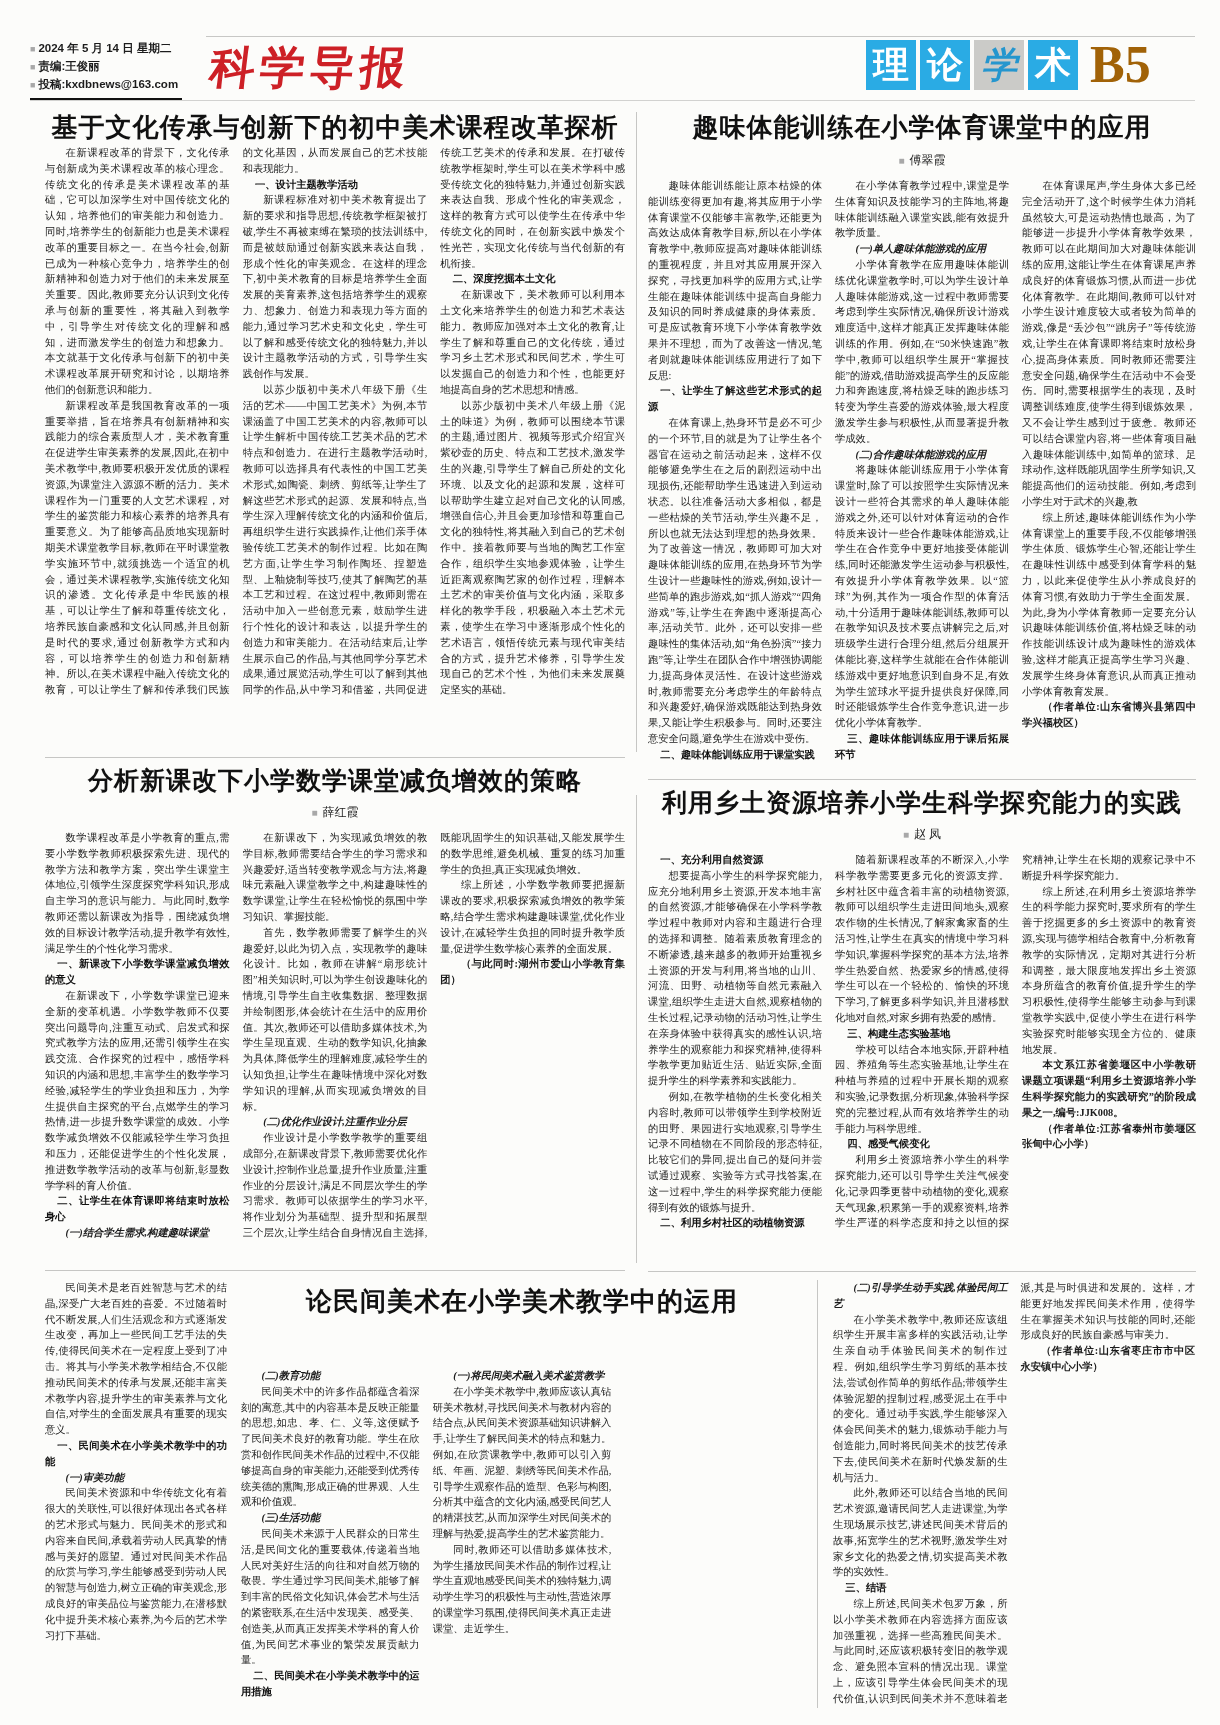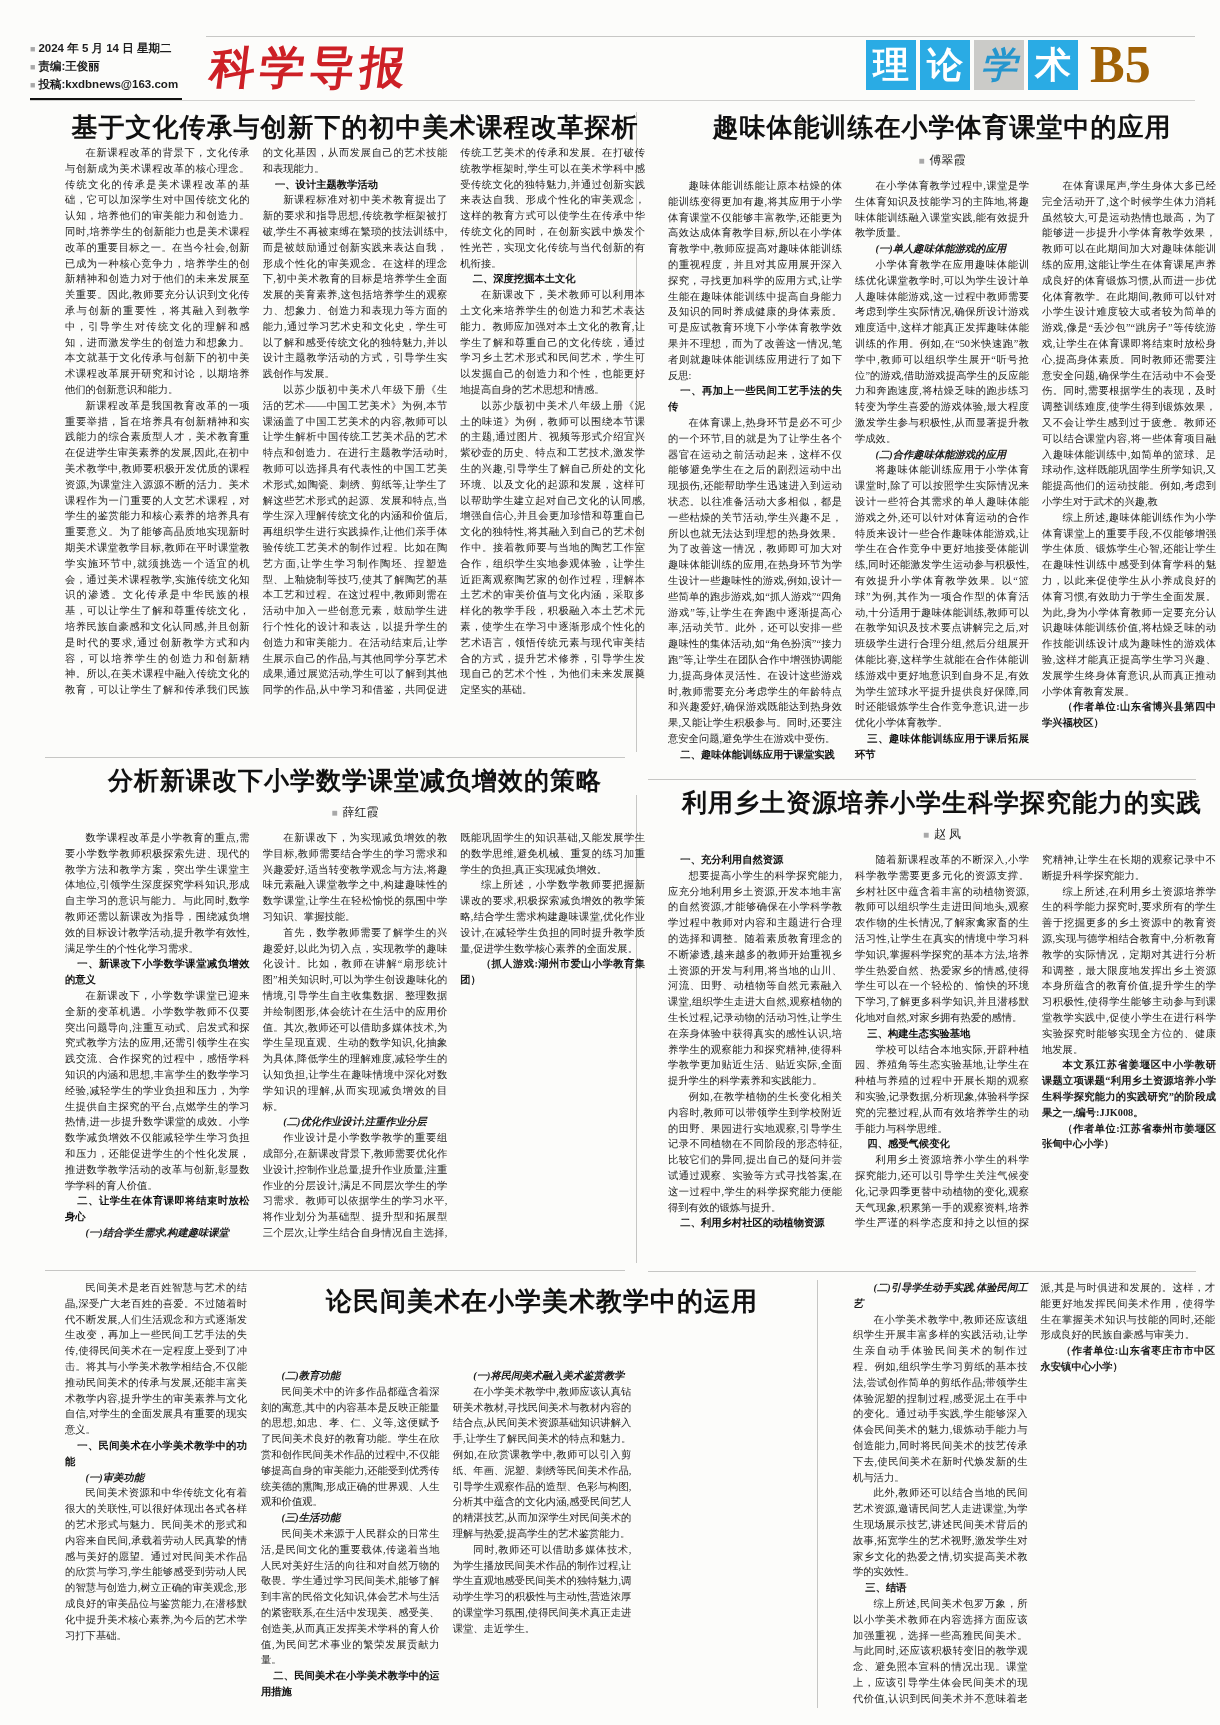--- a/index.html
+++ b/index.html
@@ -27,21 +27,21 @@
   .hline{position:absolute;height:1px;background:#c6c6c4;}
   #vline1{left:636px;top:112px;height:640px;}
   #vline2{left:636px;top:795px;height:468px;}
   #vline3{left:817px;top:1280px;height:428px;}
   #hl-left{left:45px;top:757px;width:580px;}
   #hl-right{left:648px;top:779px;width:548px;}
   #hl-left2{left:45px;top:1270px;width:580px;}
   #hl-right2{left:648px;top:1271px;width:548px;}
 
   
-  .article{position:absolute;margin-left:20px;}
+  .article{position:absolute;}
   #art1{left:45px;top:110px;width:580px;}
   #art2{left:648px;top:110px;width:548px;}
   #art3{left:45px;top:764px;width:580px;}
   #art4{left:648px;top:786px;width:548px;}
   #art5{left:45px;top:1278px;width:1150px;height:432px;}
 
   .art-title{margin:0;font-family:"Liberation Sans","DejaVu Sans",sans-serif;font-weight:bold;
              font-size:26px;letter-spacing:1px;text-align:center;color:#111;}
   .art-title.small{font-size:25px;}
   .byline{text-align:center;font-size:12px;margin:7px 0 9px;color:#222;}
@@ -104,26 +104,26 @@
         <p class="blk blk-p">在新课改下，美术教师可以利用本土文化来培养学生的创造力和艺术表达能力。教师应加强对本土文化的教育,让学生了解和尊重自己的文化传统，通过学习乡土艺术形式和民间艺术，学生可以发掘自己的创造力和个性，也能更好地提高自身的艺术思想和情感。</p>
         <p class="blk blk-p">以苏少版初中美术八年级上册《泥土的味道》为例，教师可以围绕本节课的主题,通过图片、视频等形式介绍宜兴紫砂壶的历史、特点和工艺技术,激发学生的兴趣,引导学生了解自己所处的文化环境、以及文化的起源和发展，这样可以帮助学生建立起对自己文化的认同感,增强自信心,并且会更加珍惜和尊重自己文化的独特性,将其融入到自己的艺术创作中。接着教师要与当地的陶艺工作室合作，组织学生实地参观体验，让学生近距离观察陶艺家的创作过程，理解本土艺术的审美价值与文化内涵，采取多样化的教学手段，积极融入本土艺术元素，使学生在学习中逐渐形成个性化的艺术语言，领悟传统元素与现代审美结合的方式，提升艺术修养，引导学生发现自己的艺术个性，为他们未来发展奠定坚实的基础。</p>
       </div>
   </section>
 
   <section class="article" id="art2">
     <h2 class="art-title">趣味体能训练在小学体育课堂中的应用</h2>
     <div class="byline"><span class="bsq">■</span><span>傅翠霞</span></div>
     <div class="bodycols body3">
         <p class="blk blk-p">趣味体能训练能让原本枯燥的体能训练变得更加有趣,将其应用于小学体育课堂不仅能够丰富教学,还能更为高效达成体育教学目标,所以在小学体育教学中,教师应提高对趣味体能训练的重视程度，并且对其应用展开深入探究，寻找更加科学的应用方式,让学生能在趣味体能训练中提高自身能力及知识的同时养成健康的身体素质。可是应试教育环境下小学体育教学效果并不理想，而为了改善这一情况,笔者则就趣味体能训练应用进行了如下反思:</p>
-        <p class="blk blk-h">一、再加上一些民间工艺手法的失传</p>
+        <p class="blk blk-h">一、让学生了解这些艺术形式的起源</p>
         <p class="blk blk-p">在体育课上,热身环节是必不可少的一个环节,目的就是为了让学生各个器官在运动之前活动起来，这样不仅能够避免学生在之后的剧烈运动中出现损伤,还能帮助学生迅速进入到运动状态。以往准备活动大多相似，都是一些枯燥的关节活动,学生兴趣不足，所以也就无法达到理想的热身效果。为了改善这一情况，教师即可加大对趣味体能训练的应用,在热身环节为学生设计一些趣味性的游戏,例如,设计一些简单的跑步游戏,如“抓人游戏”“四角游戏”等,让学生在奔跑中逐渐提高心率,活动关节。此外，还可以安排一些趣味性的集体活动,如“角色扮演”“接力跑”等,让学生在团队合作中增强协调能力,提高身体灵活性。在设计这些游戏时,教师需要充分考虑学生的年龄特点和兴趣爱好,确保游戏既能达到热身效果,又能让学生积极参与。同时,还要注意安全问题,避免学生在游戏中受伤。</p>
         <p class="blk blk-h">二、趣味体能训练应用于课堂实践</p>
         <p class="blk blk-p">在小学体育教学过程中,课堂是学生体育知识及技能学习的主阵地,将趣味体能训练融入课堂实践,能有效提升教学质量。</p>
         <p class="blk blk-hi">(一)单人趣味体能游戏的应用</p>
-        <p class="blk blk-p">小学体育教学在应用趣味体能训练优化课堂教学时,可以为学生设计单人趣味体能游戏,这一过程中教师需要考虑到学生实际情况,确保所设计游戏难度适中,这样才能真正发挥趣味体能训练的作用。例如,在“50米快速跑”教学中,教师可以组织学生展开“听号抢位”的游戏,借助游戏提高学生的反应能力和奔跑速度,将枯燥乏味的跑步练习转变为学生喜爱的游戏体验,最大程度激发学生参与积极性,从而显著提升教学成效。</p>
+        <p class="blk blk-p">小学体育教学在应用趣味体能训练优化课堂教学时,可以为学生设计单人趣味体能游戏,这一过程中教师需要考虑到学生实际情况,确保所设计游戏难度适中,这样才能真正发挥趣味体能训练的作用。例如,在“50米快速跑”教学中,教师可以组织学生展开“掌握技能”的游戏,借助游戏提高学生的反应能力和奔跑速度,将枯燥乏味的跑步练习转变为学生喜爱的游戏体验,最大程度激发学生参与积极性,从而显著提升教学成效。</p>
         <p class="blk blk-hi">(二)合作趣味体能游戏的应用</p>
         <p class="blk blk-p">将趣味体能训练应用于小学体育课堂时,除了可以按照学生实际情况来设计一些符合其需求的单人趣味体能游戏之外,还可以针对体育运动的合作特质来设计一些合作趣味体能游戏,让学生在合作竞争中更好地接受体能训练,同时还能激发学生运动参与积极性,有效提升小学体育教学效果。以“篮球”为例,其作为一项合作型的体育活动,十分适用于趣味体能训练,教师可以在教学知识及技术要点讲解完之后,对班级学生进行合理分组,然后分组展开体能比赛,这样学生就能在合作体能训练游戏中更好地意识到自身不足,有效为学生篮球水平提升提供良好保障,同时还能锻炼学生合作竞争意识,进一步优化小学体育教学。</p>
         <p class="blk blk-h">三、趣味体能训练应用于课后拓展环节</p>
         <p class="blk blk-p">在体育课尾声,学生身体大多已经完全活动开了,这个时候学生体力消耗虽然较大,可是运动热情也最高，为了能够进一步提升小学体育教学效果，教师可以在此期间加大对趣味体能训练的应用,这能让学生在体育课尾声养成良好的体育锻炼习惯,从而进一步优化体育教学。在此期间,教师可以针对小学生设计难度较大或者较为简单的游戏,像是“丢沙包”“跳房子”等传统游戏,让学生在体育课即将结束时放松身心,提高身体素质。同时教师还需要注意安全问题,确保学生在活动中不会受伤。同时,需要根据学生的表现，及时调整训练难度,使学生得到锻炼效果，又不会让学生感到过于疲惫。教师还可以结合课堂内容,将一些体育项目融入趣味体能训练中,如简单的篮球、足球动作,这样既能巩固学生所学知识,又能提高他们的运动技能。例如,考虑到小学生对于武术的兴趣,教</p>
         <p class="blk blk-p">综上所述,趣味体能训练作为小学体育课堂上的重要手段,不仅能够增强学生体质、锻炼学生心智,还能让学生在趣味性训练中感受到体育学科的魅力，以此来促使学生从小养成良好的体育习惯,有效助力于学生全面发展。为此,身为小学体育教师一定要充分认识趣味体能训练价值,将枯燥乏味的动作技能训练设计成为趣味性的游戏体验,这样才能真正提高学生学习兴趣、发展学生终身体育意识,从而真正推动小学体育教育发展。</p>
         <p class="blk blk-attr">（作者单位:山东省博兴县第四中学兴福校区）</p>
       </div>
   </section>
 
   <section class="article" id="art3">
@@ -133,21 +133,21 @@
         <p class="blk blk-p">数学课程改革是小学教育的重点,需要小学数学教师积极探索先进、现代的教学方法和教学方案，突出学生课堂主体地位,引领学生深度探究学科知识,形成自主学习的意识与能力。与此同时,数学教师还需以新课改为指导，围绕减负增效的目标设计教学活动,提升教学有效性,满足学生的个性化学习需求。</p>
         <p class="blk blk-h">一、新课改下小学数学课堂减负增效的意义</p>
         <p class="blk blk-p">在新课改下，小学数学课堂已迎来全新的变革机遇。小学数学教师不仅要突出问题导向,注重互动式、启发式和探究式教学方法的应用,还需引领学生在实践交流、合作探究的过程中，感悟学科知识的内涵和思想,丰富学生的数学学习经验,减轻学生的学业负担和压力，为学生提供自主探究的平台,点燃学生的学习热情,进一步提升数学课堂的成效。小学数学减负增效不仅能减轻学生学习负担和压力，还能促进学生的个性化发展，推进数学教学活动的改革与创新,彰显数学学科的育人价值。</p>
         <p class="blk blk-h">二、让学生在体育课即将结束时放松身心</p>
         <p class="blk blk-hi">(一)结合学生需求,构建趣味课堂</p>
         <p class="blk blk-p">在新课改下，为实现减负增效的教学目标,教师需要结合学生的学习需求和兴趣爱好,适当转变教学观念与方法,将趣味元素融入课堂教学之中,构建趣味性的数学课堂,让学生在轻松愉悦的氛围中学习知识、掌握技能。</p>
         <p class="blk blk-p">首先，数学教师需要了解学生的兴趣爱好,以此为切入点，实现教学的趣味化设计。比如，教师在讲解“扇形统计图”相关知识时,可以为学生创设趣味化的情境,引导学生自主收集数据、整理数据并绘制图形,体会统计在生活中的应用价值。其次,教师还可以借助多媒体技术,为学生呈现直观、生动的数学知识,化抽象为具体,降低学生的理解难度,减轻学生的认知负担,让学生在趣味情境中深化对数学知识的理解,从而实现减负增效的目标。</p>
         <p class="blk blk-hi">(二)优化作业设计,注重作业分层</p>
         <p class="blk blk-p">作业设计是小学数学教学的重要组成部分,在新课改背景下,教师需要优化作业设计,控制作业总量,提升作业质量,注重作业的分层设计,满足不同层次学生的学习需求。教师可以依据学生的学习水平,将作业划分为基础型、提升型和拓展型三个层次,让学生结合自身情况自主选择,既能巩固学生的知识基础,又能发展学生的数学思维,避免机械、重复的练习加重学生的负担,真正实现减负增效。</p>
         <p class="blk blk-p">综上所述，小学数学教师要把握新课改的要求,积极探索减负增效的教学策略,结合学生需求构建趣味课堂,优化作业设计,在减轻学生负担的同时提升教学质量,促进学生数学核心素养的全面发展。</p>
-        <p class="blk blk-attr">（抓人游戏:湖州市爱山小学教育集团）</p>
+        <p class="blk blk-attr">（与此同时:湖州市爱山小学教育集团）</p>
       </div>
   </section>
 
   <section class="article" id="art4">
     <h2 class="art-title small">利用乡土资源培养小学生科学探究能力的实践</h2>
     <div class="byline"><span class="bsq">■</span><span>赵 凤</span></div>
     <div class="bodycols body3">
         <p class="blk blk-h">一、充分利用自然资源</p>
         <p class="blk blk-p">想要提高小学生的科学探究能力,应充分地利用乡土资源,开发本地丰富的自然资源,才能够确保在小学科学教学过程中教师对内容和主题进行合理的选择和调整。随着素质教育理念的不断渗透,越来越多的教师开始重视乡土资源的开发与利用,将当地的山川、河流、田野、动植物等自然元素融入课堂,组织学生走进大自然,观察植物的生长过程,记录动物的活动习性,让学生在亲身体验中获得真实的感性认识,培养学生的观察能力和探究精神,使得科学教学更加贴近生活、贴近实际,全面提升学生的科学素养和实践能力。</p>
         <p class="blk blk-p">例如,在教学植物的生长变化相关内容时,教师可以带领学生到学校附近的田野、果园进行实地观察,引导学生记录不同植物在不同阶段的形态特征,比较它们的异同,提出自己的疑问并尝试通过观察、实验等方式寻找答案,在这一过程中,学生的科学探究能力便能得到有效的锻炼与提升。</p>

